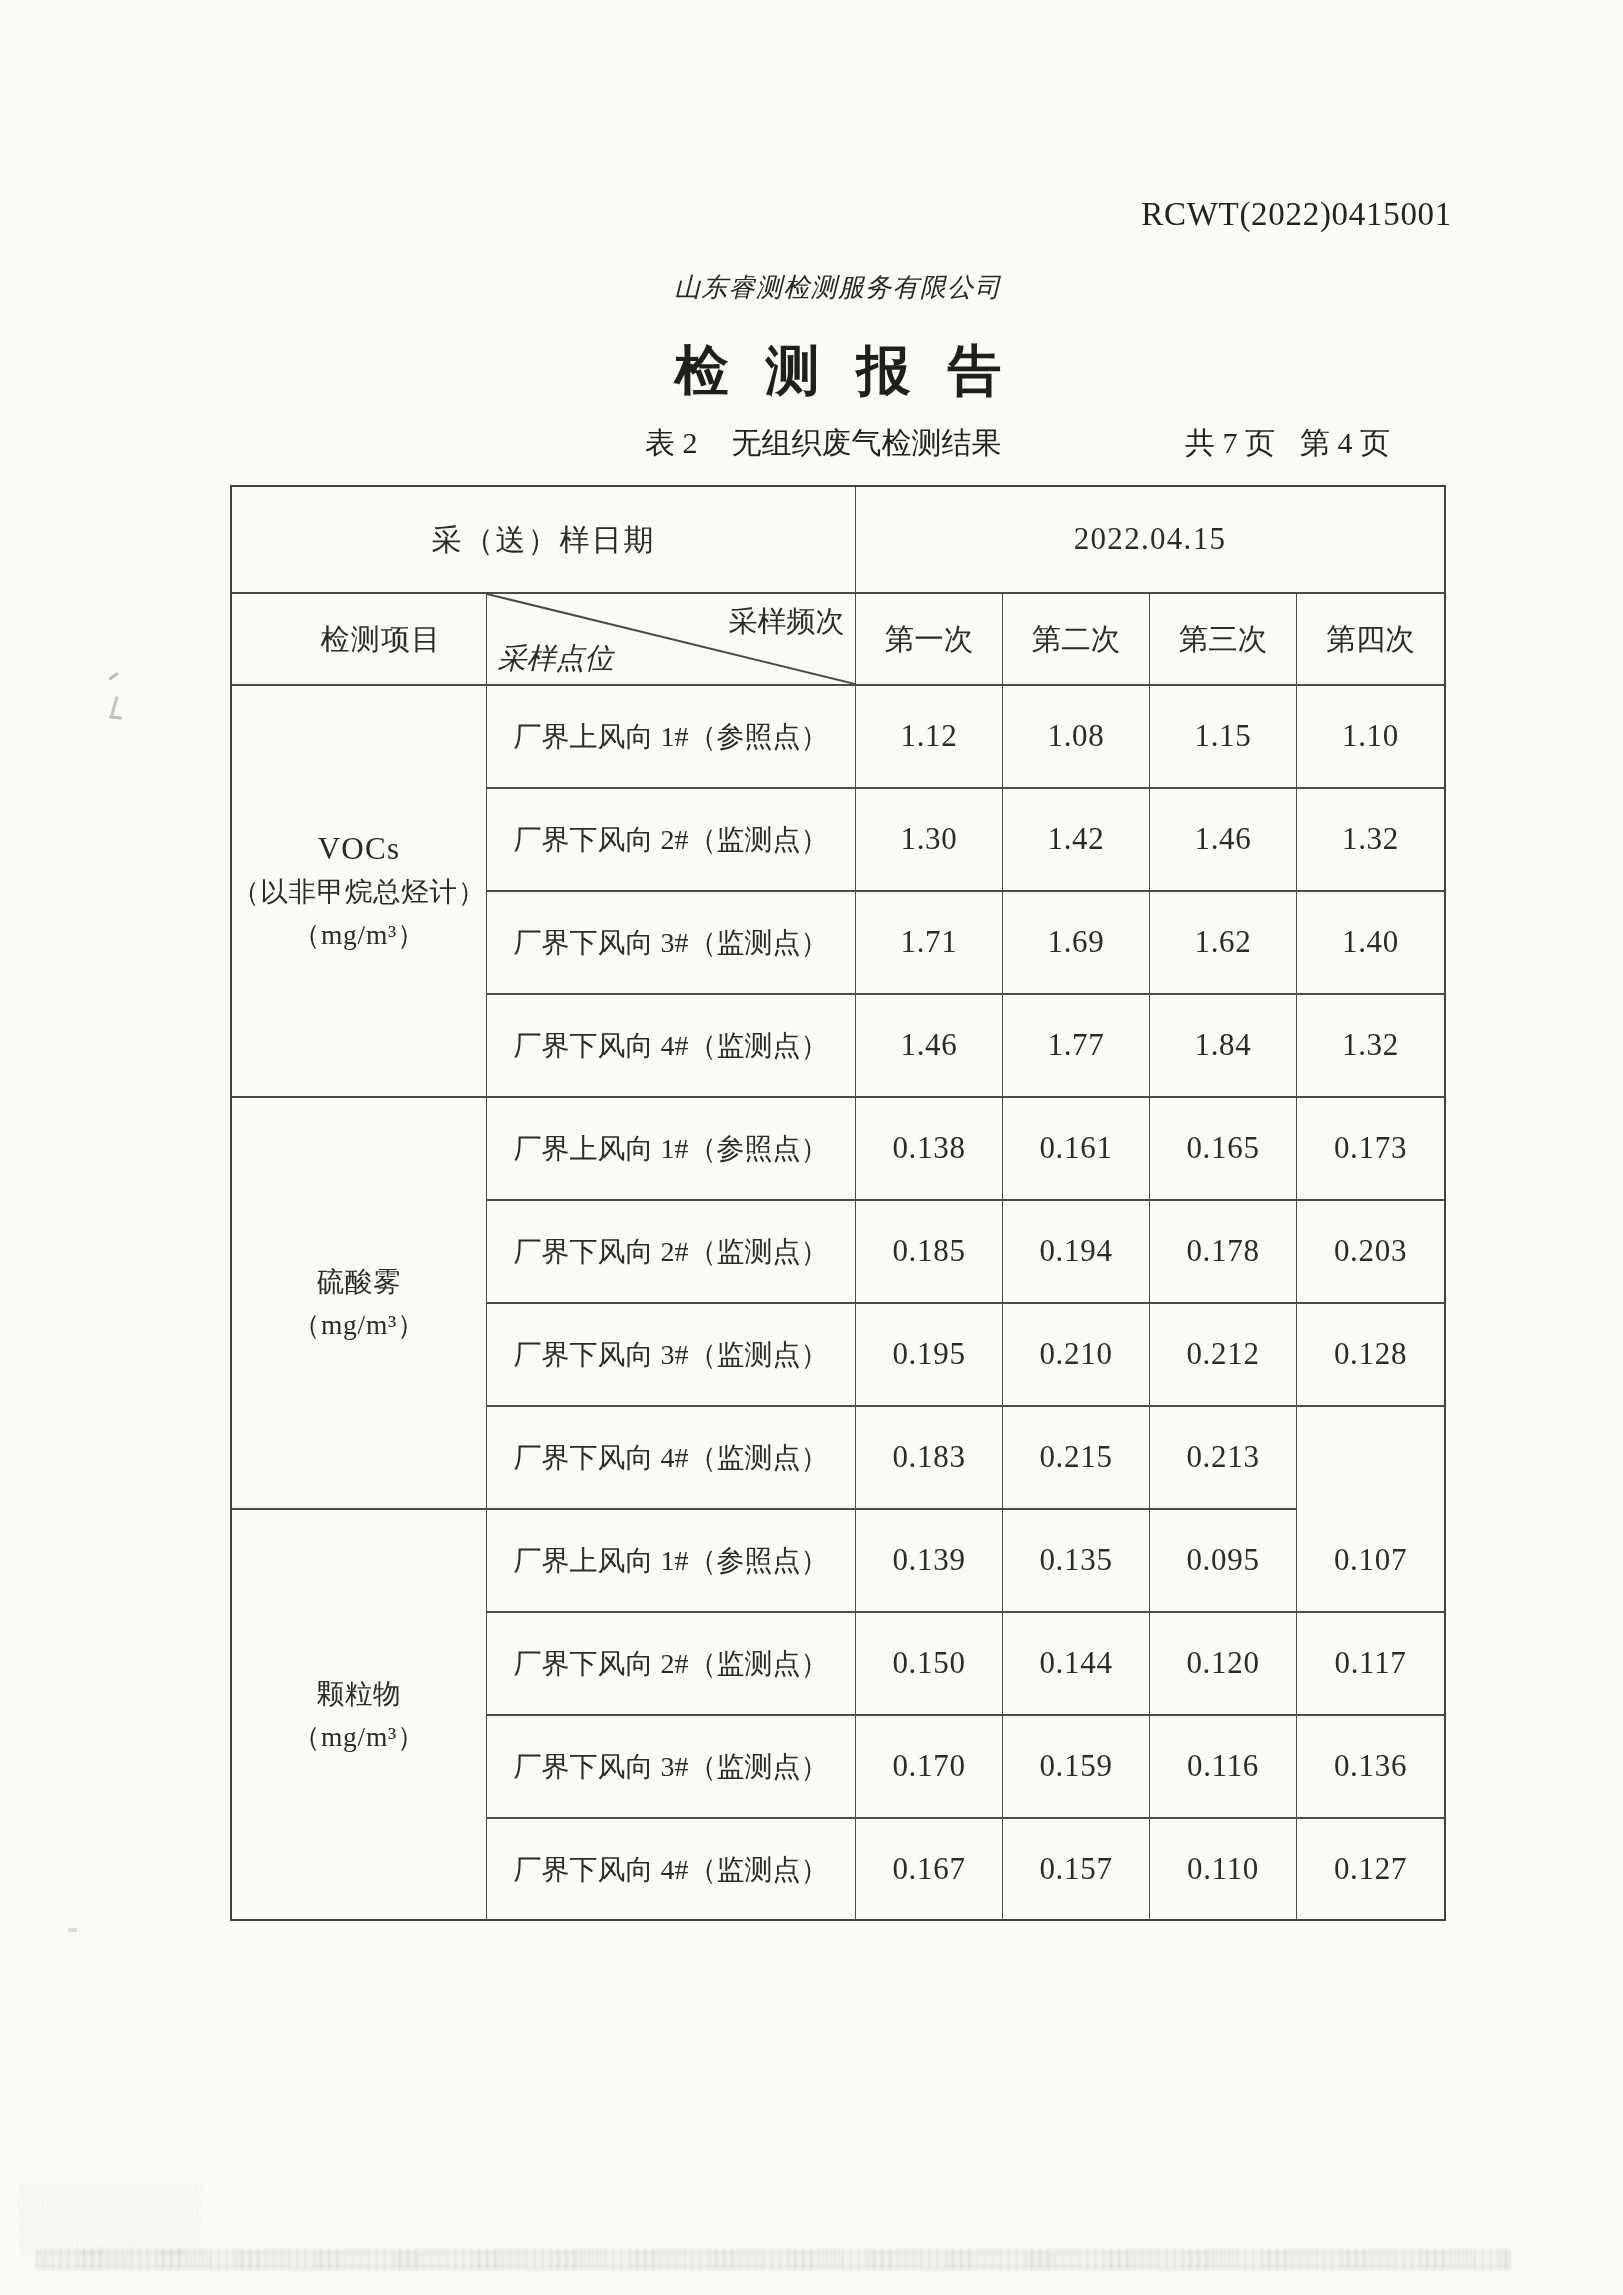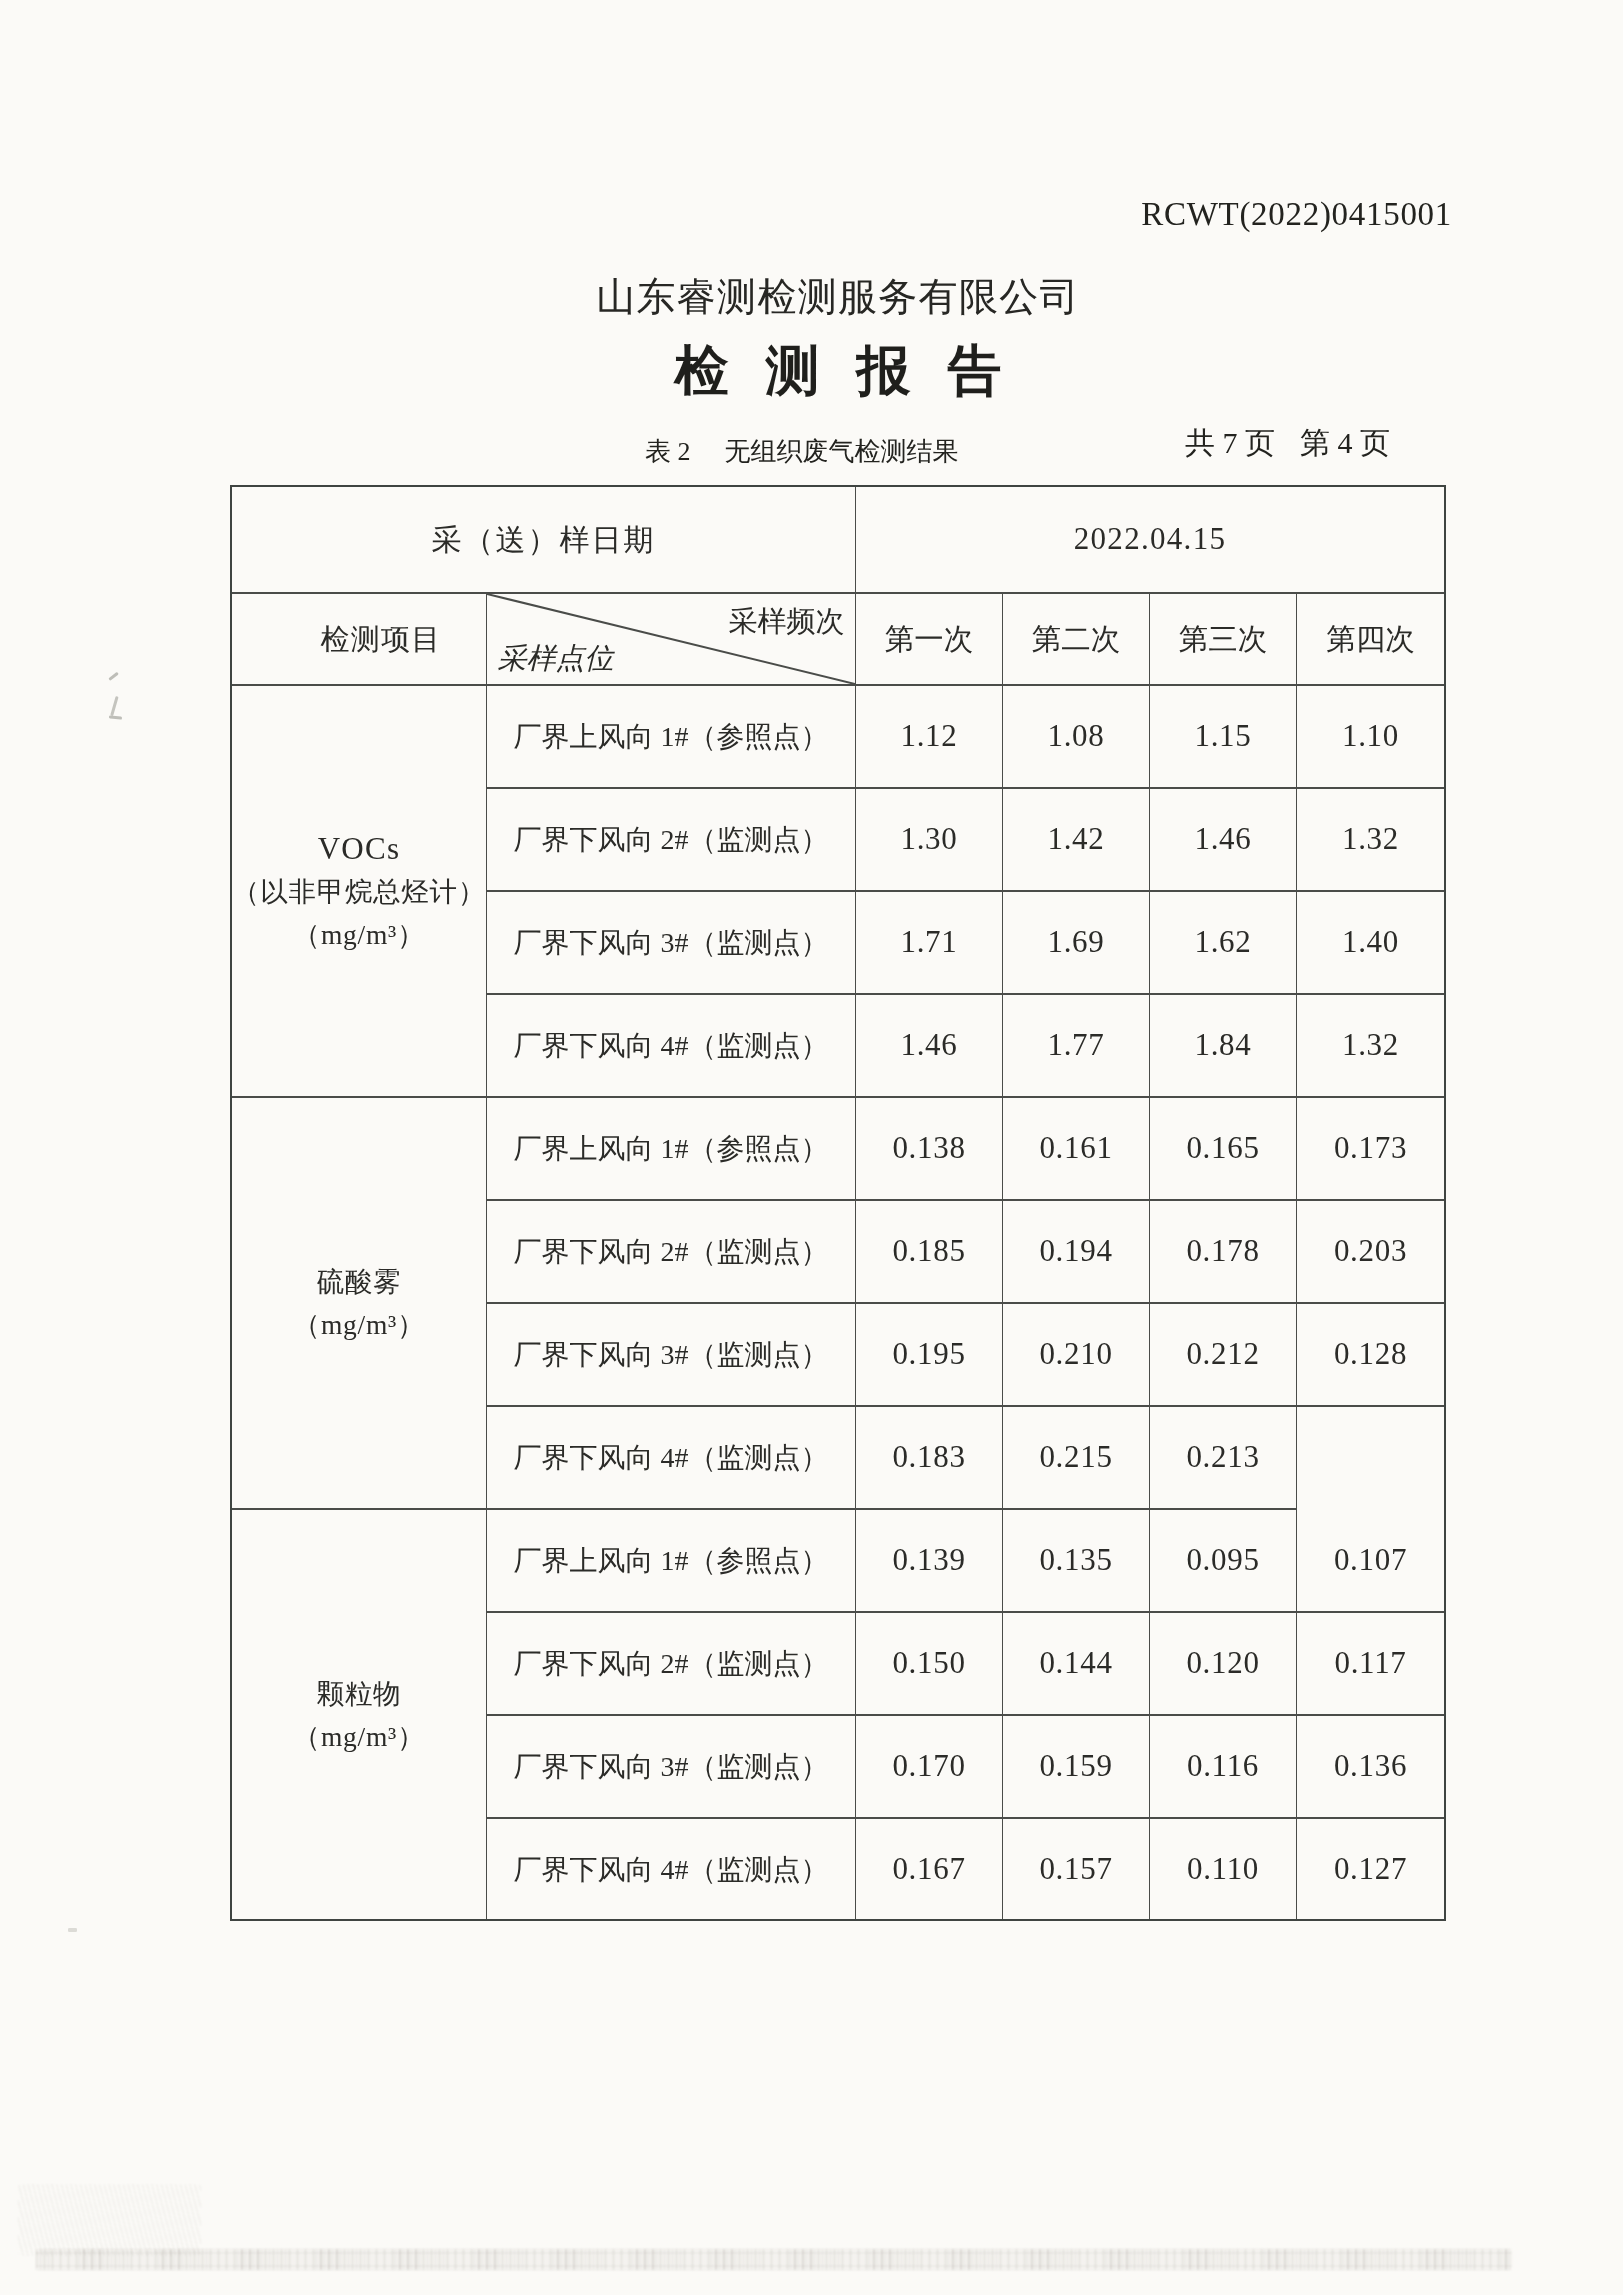--- a/index.html
+++ b/index.html
@@ -15,30 +15,30 @@
     color:var(--ink);
     font-family:"Liberation Serif","DejaVu Serif",serif;
   }
   
   .report-no{
     position:absolute;top:196px;right:171px;
     font-size:33px;letter-spacing:0.7px;color:#23231f;
   }
   .company{
     position:absolute;top:270px;left:230px;width:1216px;
-    text-align:center;font-size:39px;letter-spacing:1.3px;color:#272724;
+    text-align:center;font-size:26px;letter-spacing:1.3px;color:#272724;font-style:italic;
   }
   .title{
     position:absolute;top:335px;left:230px;width:1216px;
     text-align:center;font-size:54px;font-weight:700;
     letter-spacing:37px;padding-left:37px;box-sizing:border-box;color:#1f1f1c;
   }
   .caption-left{
-    position:absolute;top:434px;left:645px;
-    font-size:26px;white-space:nowrap;color:#23231f;
+    position:absolute;top:423px;left:645px;
+    font-size:30px;white-space:nowrap;color:#23231f;
   }
   .caption-left .cap-title{margin-left:34px;}
   .caption-right{
     position:absolute;top:423px;left:1185px;
     font-size:30px;white-space:nowrap;color:#23231f;
   }
   .caption-right .pg2{margin-left:25px;}
   
   .rtable{
     position:absolute;left:230px;top:485px;width:1216px;height:1436px;

